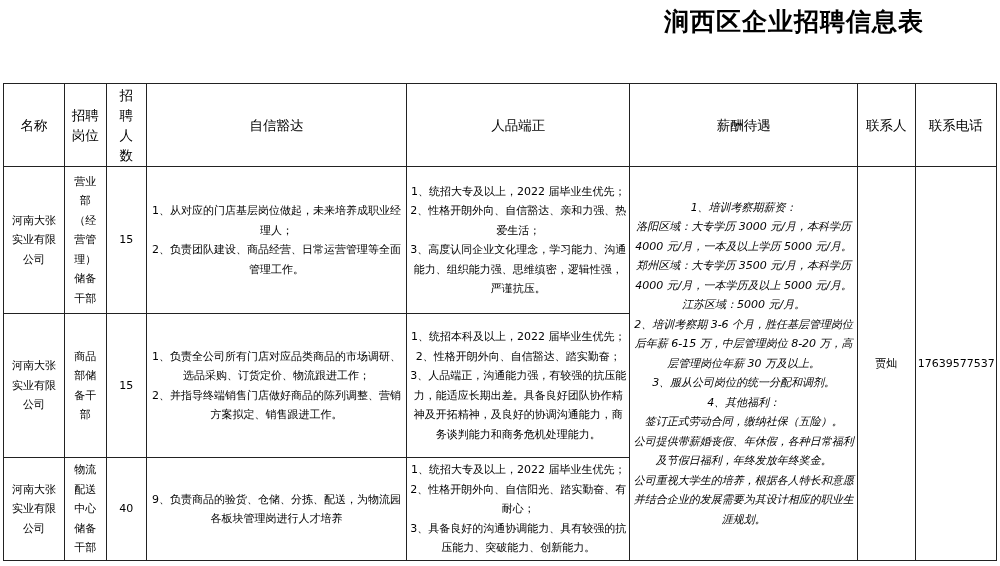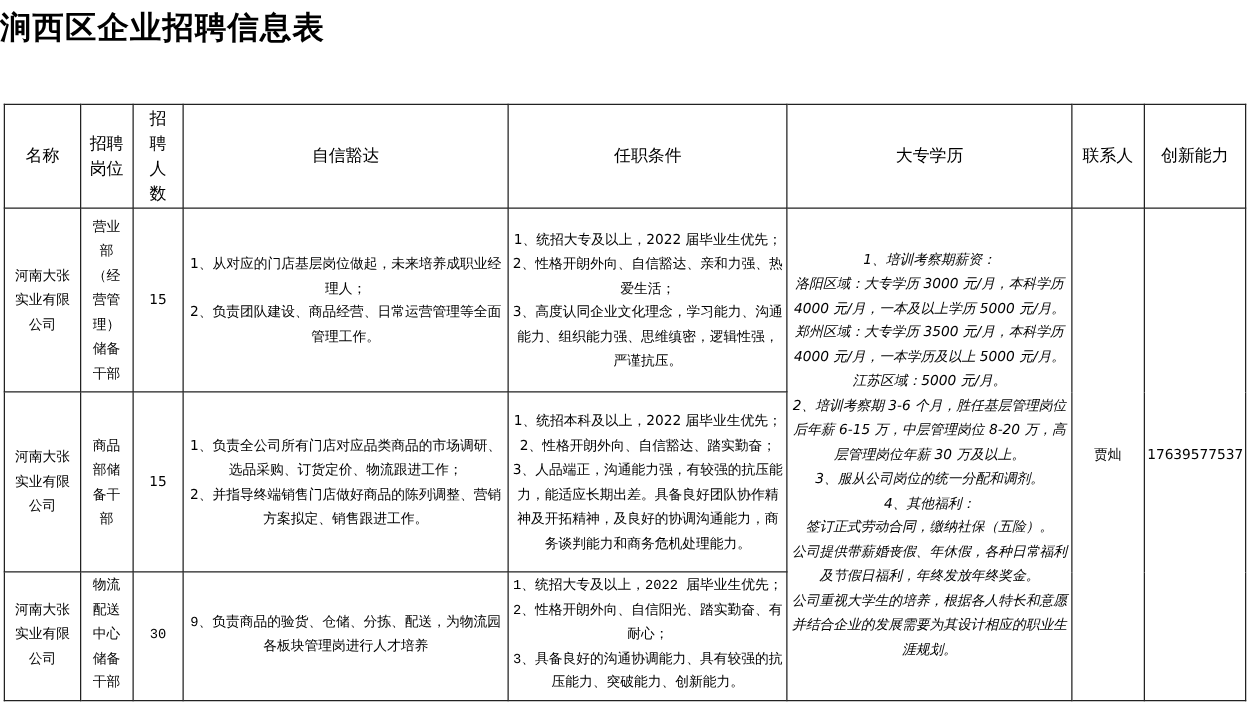--- a/index.html
+++ b/index.html
@@ -13,21 +13,21 @@
       position: relative;
       overflow: hidden;
       font-family: "DejaVu Sans", "Liberation Sans", sans-serif;
       color: #000;
     }
     .page-title {
       position: absolute;
       left: 0;
       top: 4px;
       width: 924px;
-      text-align: left;
+      text-align: right;
       font-size: 25px;
       font-weight: bold;
       letter-spacing: 1px;
       line-height: 36px;
     }
     table.recruit {
       position: absolute;
       left: 3px;
       top: 83px;
       width: 994px;
@@ -55,21 +55,21 @@
     .col-name { width: 60px; }
     .col-pos  { width: 41px; }
     .col-num  { width: 40px; }
     .col-desc { width: 256px; }
     .col-req  { width: 220px; }
     .col-sal  { width: 224px; }
     .col-contact { width: 57px; }
     .col-phone { width: 80px; }
     tr.row-1 td { height: 146px; }
     tr.row-2 td { height: 143px; }
-    tr.row-3 td { height: 102px; font-family: Liberation Mono, monospace; }
+    tr.row-3 td { height: 102px; }
     .narrow { line-height: 19.5px; font-size: 12px; }
     .name-cell { font-size: 11.5px; line-height: 20px; }
     .salary-cell { font-size: 11px; line-height: 19.7px; padding: 0 3px; font-style: italic; }
     .phone-cell { font-size: 10px; margin-left: 34px; }
   </style>
 </head>
 <body>
 
 <div class="page-title">涧西区企业招聘信息表</div>
 
@@ -87,24 +87,24 @@
   <thead>
     <tr>
       <th class="cell-text">名称</th>
       <th class="cell-text">招聘
 岗位</th>
       <th class="cell-text">招
 聘
 人
 数</th>
       <th class="cell-text">自信豁达</th>
-      <th class="cell-text">任职条件</th>
-      <th class="cell-text">大专学历</th>
+      <th class="cell-text">人品端正</th>
+      <th class="cell-text">薪酬待遇</th>
       <th class="cell-text">联系人</th>
-      <th class="cell-text">创新能力</th>
+      <th class="cell-text">联系电话</th>
     </tr>
   </thead>
   <tbody>
     <tr class="row-1">
       <td class="cell-text name-cell">河南大张
 实业有限
 公司</td>
       <td class="cell-text narrow">营业
 部
 （经
@@ -148,20 +148,20 @@
     </tr>
     <tr class="row-3">
       <td class="cell-text name-cell">河南大张
 实业有限
 公司</td>
       <td class="cell-text narrow">物流
 配送
 中心
 储备
 干部</td>
-      <td class="cell-text">30</td>
+      <td class="cell-text">40</td>
       <td class="cell-text">9、负责商品的验货、仓储、分拣、配送，为物流园各板块管理岗进行人才培养</td>
       <td class="cell-text">1、统招大专及以上，2022 届毕业生优先；
 2、性格开朗外向、自信阳光、踏实勤奋、有耐心；
 3、具备良好的沟通协调能力、具有较强的抗压能力、突破能力、创新能力。</td>
     </tr>
   </tbody>
 </table>
 
 </body></html>

